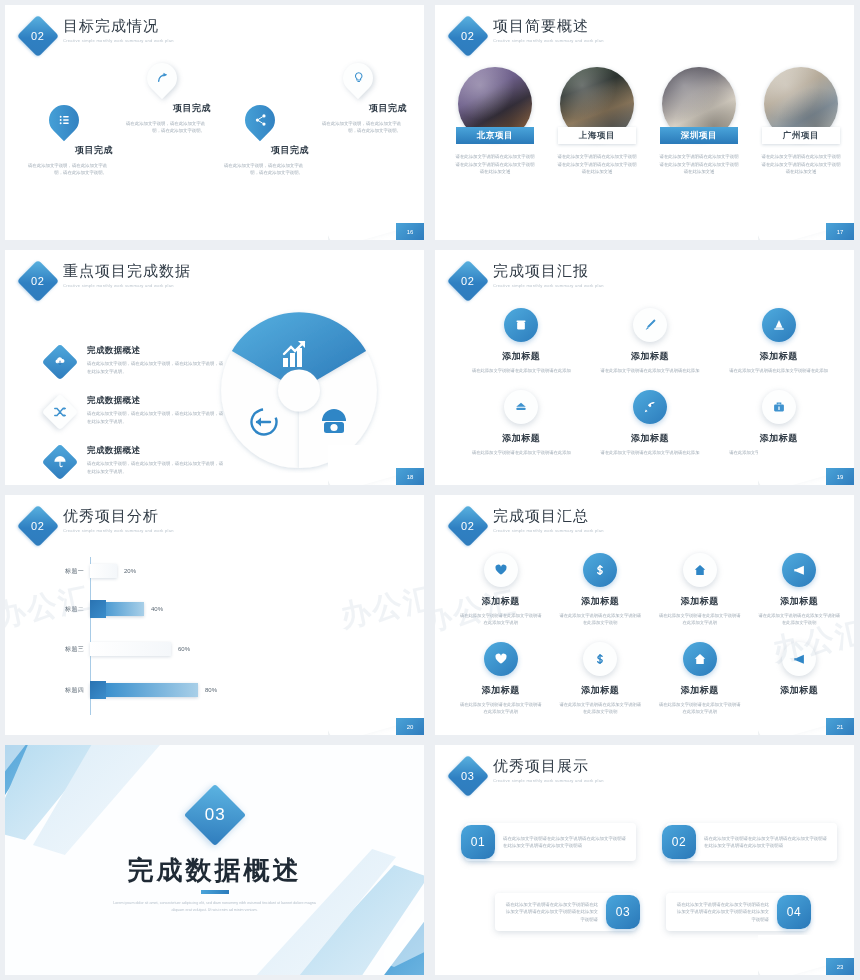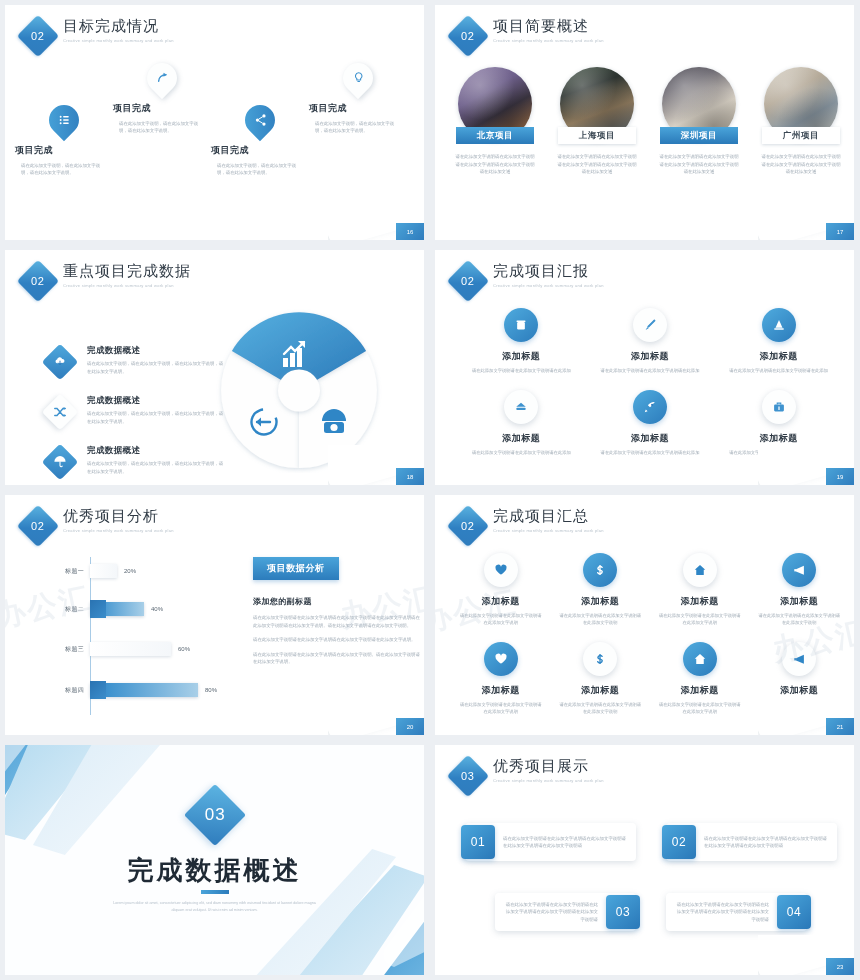--- a/index.html
+++ b/index.html
@@ -65,21 +65,21 @@
   .pageno {
     position: absolute; right: 0; bottom: 0;
     width: 28px; height: 17px;
     background: linear-gradient(135deg,#4aa3d8,#2f7cbd);
     color: #fff; font-size: 6px;
     display: flex; align-items: center; justify-content: center;
     z-index: 3;
   }
   
   .pins { position: absolute; left: 0; top: 48px; width: 100%; height: 160px; }
-  .pin-col { position: absolute; width: 98px; text-align: left; }
+  .pin-col { position: absolute; width: 98px; text-align: right; }
   .pin {
     width: 30px; height: 30px; margin: 0 auto;
     border-radius: 50% 50% 50% 0;
     transform: rotate(-45deg);
     display: flex; align-items: center; justify-content: center;
   }
   .pin.blue { background: linear-gradient(135deg,#49a6db,#2f7cbd); }
   .pin.white { background: #fdfefe; box-shadow: 0 2px 5px rgba(120,140,160,.3); }
   .pin svg { transform: rotate(45deg); }
   .pin-title {
@@ -227,21 +227,21 @@
   .card {
     flex: 1; height: 38px; position: relative;
     background: #fff; border-radius: 4px;
     box-shadow: 0 2px 6px rgba(120,140,160,.26);
     display: flex; align-items: center;
   }
   .card.rev { flex-direction: row-reverse; }
   .card-num {
     width: 34px; height: 34px; flex: 0 0 auto;
     background: linear-gradient(140deg,#4aa6dc,#2a78b8);
-    border-radius: 4px;
+    border-radius: 10px;
     display: flex; align-items: center; justify-content: center;
     color: #fff; font-size: 12px; letter-spacing: .5px;
     margin: 0 0 0 -4px;
     box-shadow: 0 2px 5px rgba(42,120,184,.3);
   }
   .card.rev .card-num { margin: 0 -4px 0 0; }
   .card-body {
     font-size: 4.4px; color: #9aa6b1; line-height: 7.5px;
     padding: 0 8px; text-align: left;
   }
@@ -593,27 +593,20 @@
         <div class="blabel">标题四</div>
         <div class="btrack">
               <div class="bfill blue" style="width:108px;">
                 <div class="bevel"></div>
               </div>
         <div class="bval">80%</div>
             </div>
       </div>
     </div>
 
-    <div class="right-pane">
-      <div class="tagbtn">项目数据分析</div>
-      <div class="sub-h">添加您的副标题</div>
-      <div class="para">请在此添加文字说明请在此添加文字说明请在此添加文字说明请在此添加文字说明请在此添加文字说明请在此添加文字说明。请在此添加文字说明请在此添加文字说明。</div>
-      <div class="para">请在此添加文字说明请在此添加文字说明请在此添加文字说明请在此添加文字说明。</div>
-      <div class="para">请在此添加文字说明请在此添加文字说明请在此添加文字说明。请在此添加文字说明请在此添加文字说明。</div>
-    </div>
 
     <div class="wm" style="left:-10px; top:92px; transform:rotate(-12deg);">办公汇</div>
     <div class="wm" style="right:-12px; top:92px; transform:rotate(-12deg);">办公汇</div>
 
     <div class="fold"></div>
     <div class="pageno">20</div>
   </div>
   </div>
 
   <div class="cell">

